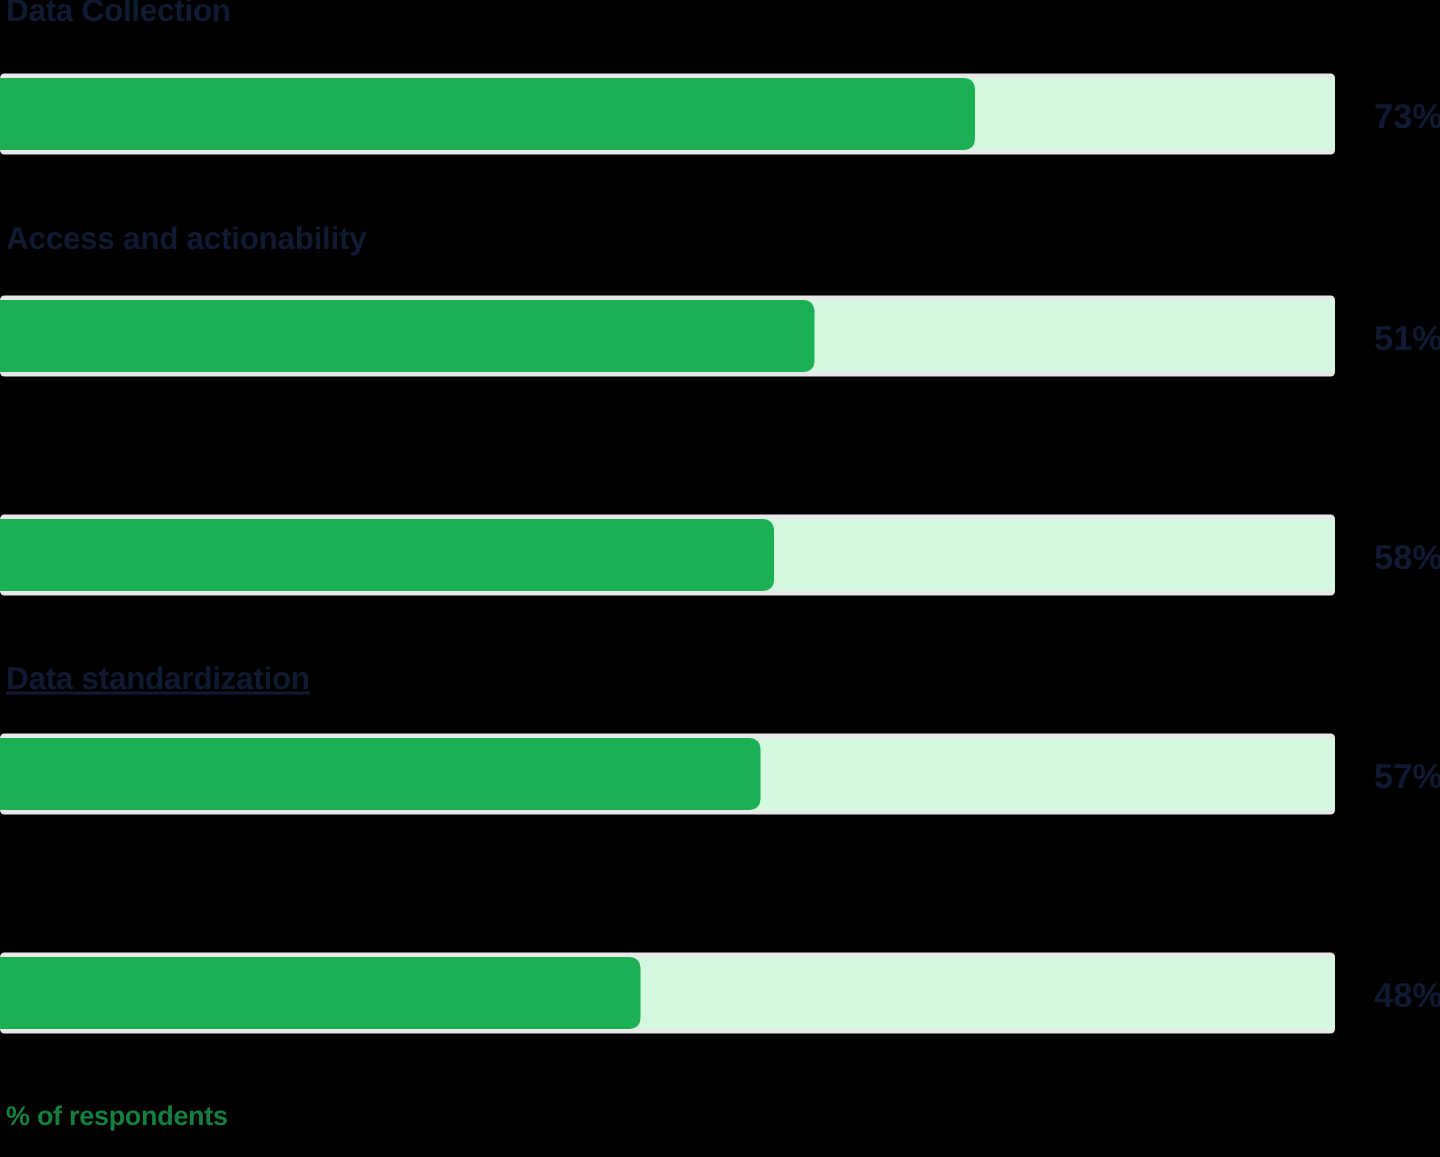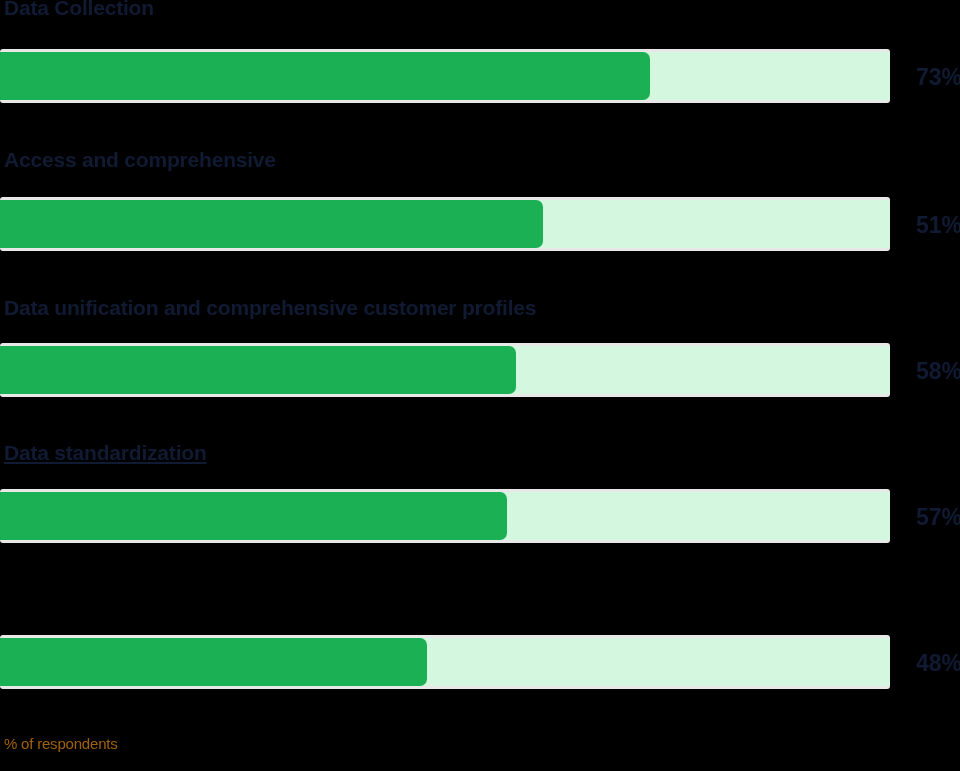--- a/index.html
+++ b/index.html
@@ -85,53 +85,52 @@
     font-size: 23px;
     line-height: 26px;
     color: #101a33;
     white-space: nowrap;
   }
 
   .axis-label {
     position: absolute;
     left: 4px;
     font-family: "Liberation Sans", sans-serif;
-    font-weight: normal;
-    font-size: 15px;
+    font-weight: bold;
+    font-size: 18px;
     line-height: 24px;
     letter-spacing: -0.2px;
-    color: #a16207;
+    color: #15803d;
     white-space: nowrap;
   }
 </style>
 </head>
 <body>
 
 <div id="chart-root">
     <div class="row-label" style="top: -4px;">Data Collection</div>
     <div class="bar-row" style="top: 52px;">
       <div class="bar-track-wrap">
         <div class="bar-shadow"></div>
         <div class="bar-track">
           <div class="bar-fill" style="width: 73%;"></div>
         </div>
       </div>
       <div class="bar-value">73%</div>
     </div>
-    <div class="row-label" style="top: 148px;">Access and comprehensive</div>
+    <div class="row-label" style="top: 148px;">Access and actionability</div>
     <div class="bar-row" style="top: 200px;">
       <div class="bar-track-wrap">
         <div class="bar-shadow"></div>
         <div class="bar-track">
           <div class="bar-fill" style="width: 61%;"></div>
         </div>
       </div>
       <div class="bar-value">51%</div>
     </div>
-    <div class="row-label" style="top: 296px;">Data unification and comprehensive customer profiles</div>
     <div class="bar-row" style="top: 346px;">
       <div class="bar-track-wrap">
         <div class="bar-shadow"></div>
         <div class="bar-track">
           <div class="bar-fill" style="width: 58%;"></div>
         </div>
       </div>
       <div class="bar-value">58%</div>
     </div>
     <div class="row-label" style="top: 441px; text-decoration: underline;">Data standardization</div>

